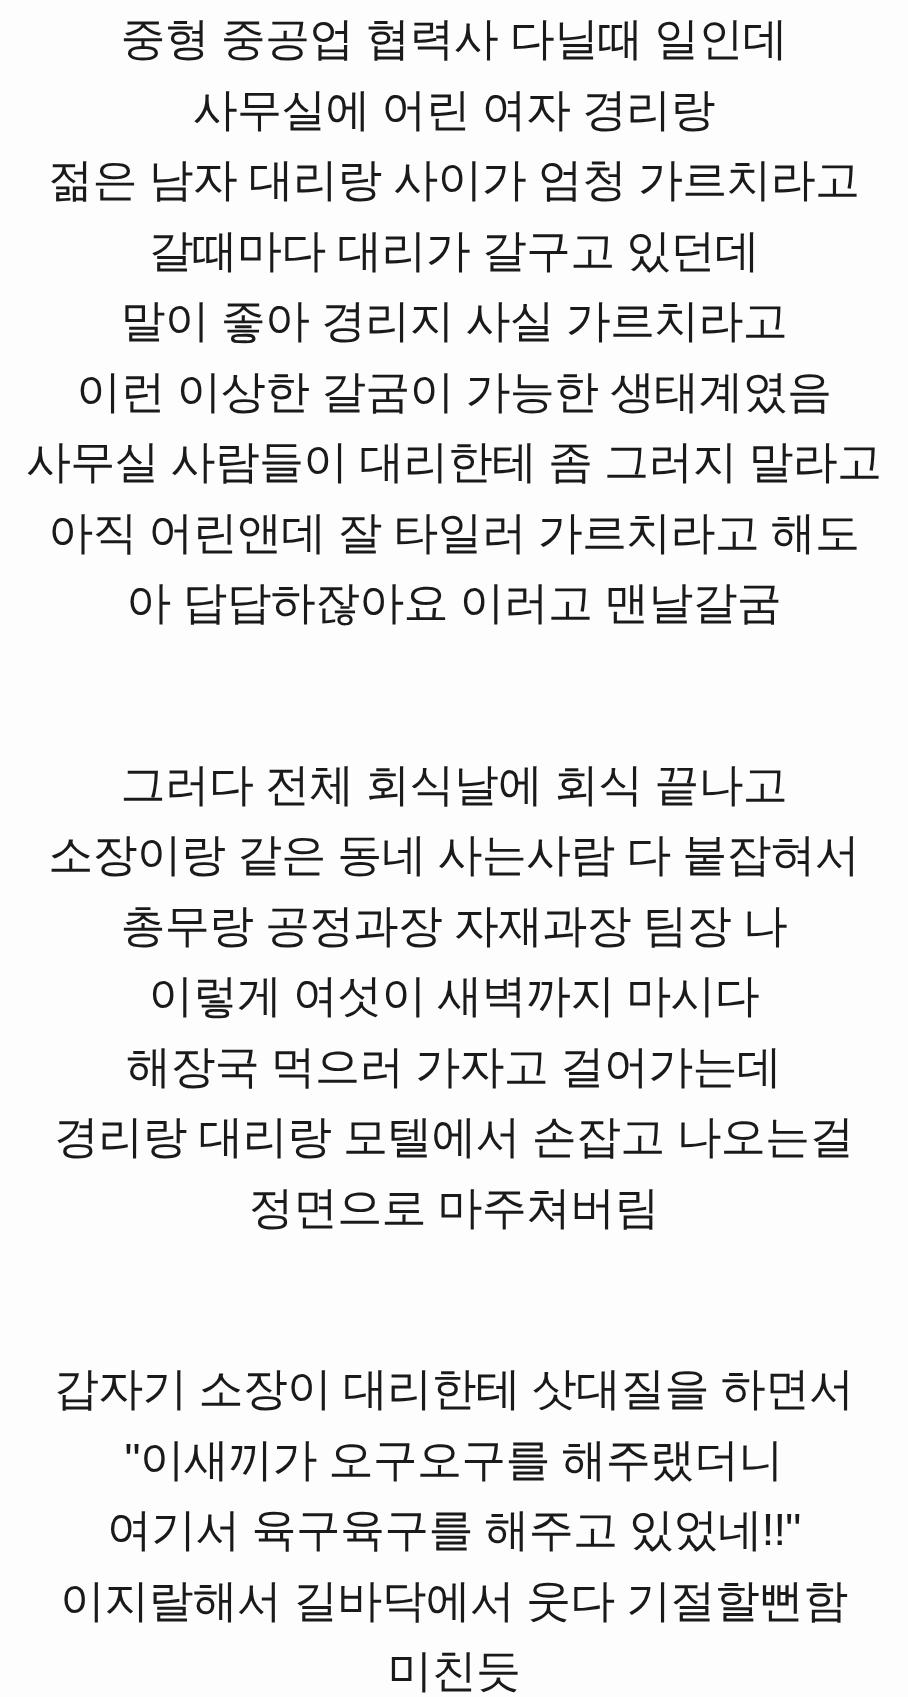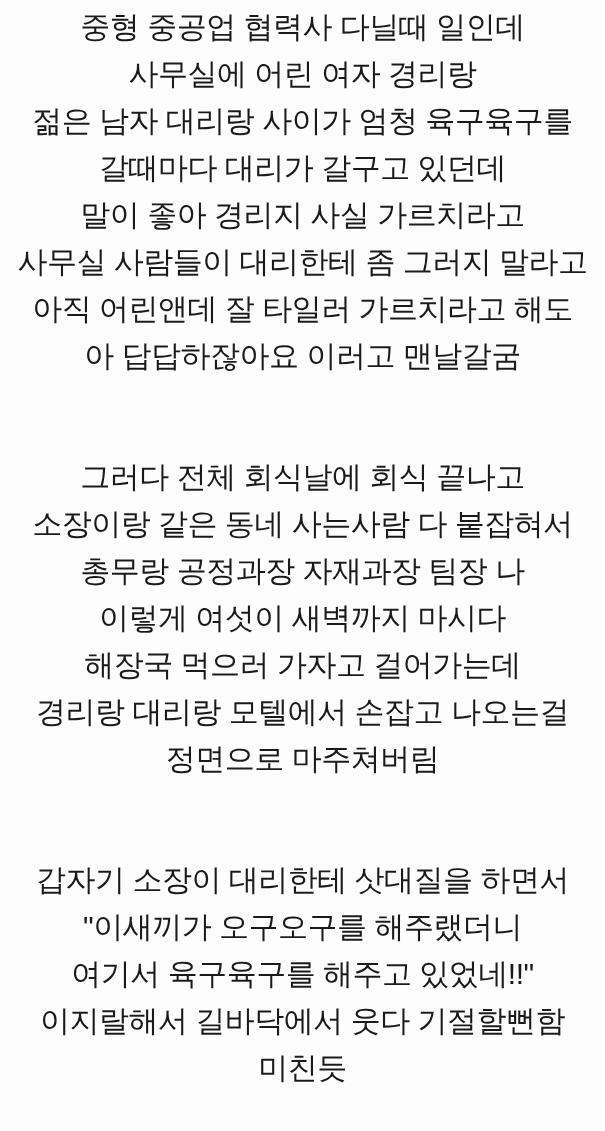--- a/index.html
+++ b/index.html
@@ -37,23 +37,24 @@
   }
 </style>
 </head>
 <body>
 
 <div class="page">
 
   <div class="paragraph">
     <div class="line">중형 중공업 협력사 다닐때 일인데</div>
     <div class="line">사무실에 어린 여자 경리랑</div>
-    <div class="line">젊은 남자 대리랑 사이가 엄청 육구육구를</div>
+    <div class="line">젊은 남자 대리랑 사이가 엄청 가르치라고</div>
     <div class="line">갈때마다 대리가 갈구고 있던데</div>
     <div class="line">말이 좋아 경리지 사실 가르치라고</div>
+    <div class="line">이런 이상한 갈굼이 가능한 생태계였음</div>
     <div class="line">사무실 사람들이 대리한테 좀 그러지 말라고</div>
     <div class="line">아직 어린앤데 잘 타일러 가르치라고 해도</div>
     <div class="line">아 답답하잖아요 이러고 맨날갈굼</div>
   </div>
 
   <div class="paragraph">
     <div class="line">그러다 전체 회식날에 회식 끝나고</div>
     <div class="line">소장이랑 같은 동네 사는사람 다 붙잡혀서</div>
     <div class="line">총무랑 공정과장 자재과장 팀장 나</div>
     <div class="line">이렇게 여섯이 새벽까지 마시다</div>

